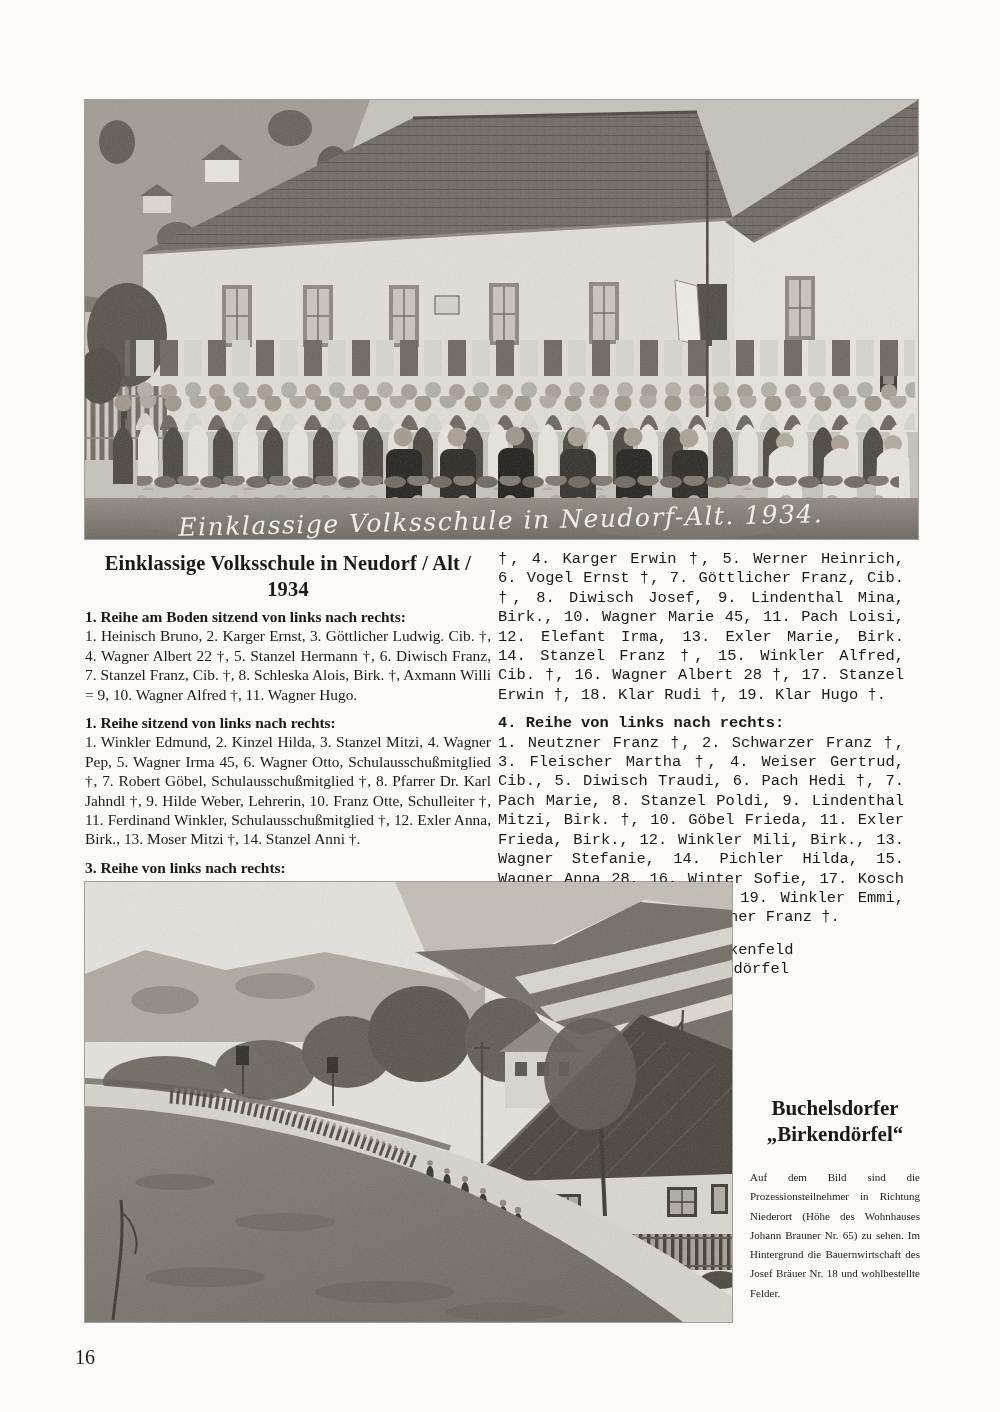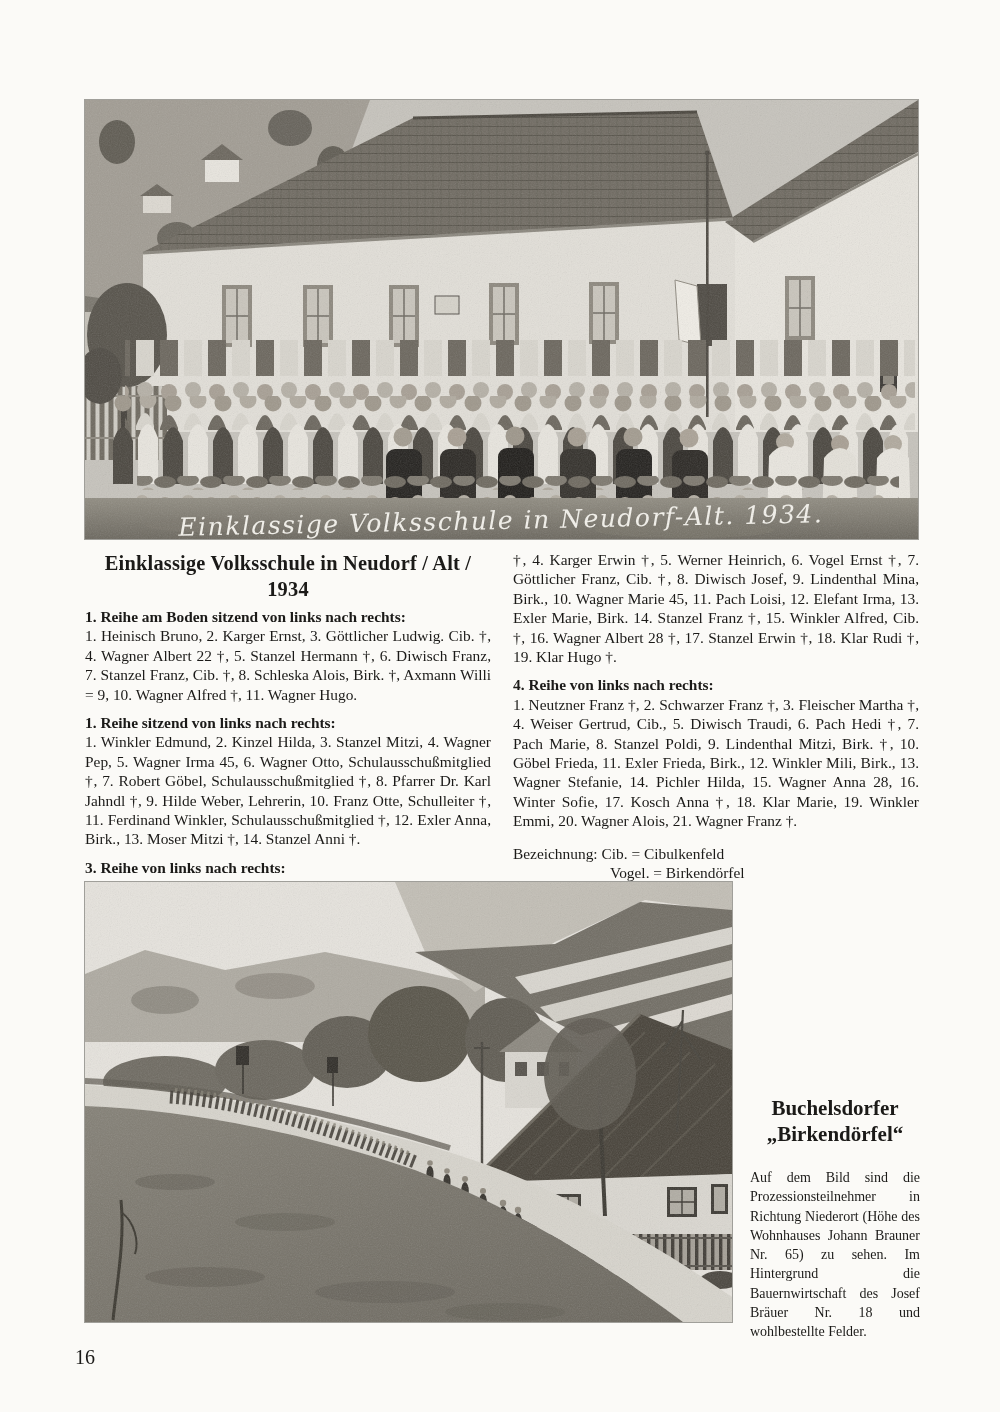--- a/index.html
+++ b/index.html
@@ -15,40 +15,40 @@
   }
   #photo1 { left:85px; top:100px; width:833px; height:439px; }
   #photo2 { left:85px; top:882px; width:647px; height:440px; }
   .photo svg { display:block; }
 
   .col {
     position:absolute; top:550px; width:406px;
     font-size:15.4px; line-height:19.4px; text-align:justify;
   }
   #col-left  { left:85px; }
-  #col-right { left:513px; }
+  #col-right { left:498px;font-family:Liberation Mono, monospace; }
 
   .article-title {
     font-size:20.4px; line-height:26px; font-weight:bold;
     text-align:center; margin:0 0 5px 0; letter-spacing:.2px;
   }
   .row-group { margin:0 0 9px 0; }
   .row-label { font-weight:bold; }
   .row-text  { }
   .cont { text-align-last:justify; }
 
   .legend { margin-top:13px; text-align:left; }
   .legend-line2 { margin-left:97px; }
 
   .sidebar { position:absolute; left:750px; top:1096px; width:170px; }
   .sidebar-title {
     font-size:21px; line-height:25.5px; font-weight:bold;
     text-align:center; margin:0 0 21px 0;
   }
-  .sidebar-text { font-size:14px; line-height:19.3px; text-align:justify; margin:0; }
+  .sidebar-text { font-size:11px; line-height:19.3px; text-align:justify; margin:0; }
 
   .page-number { position:absolute; left:75px; top:1346px; font-size:20px; }
 
   .hand-caption {
     font-family:"DejaVu Serif", serif;
     font-style:italic; letter-spacing:1.5px;
   }
 </style>
 </head>
 <body>

